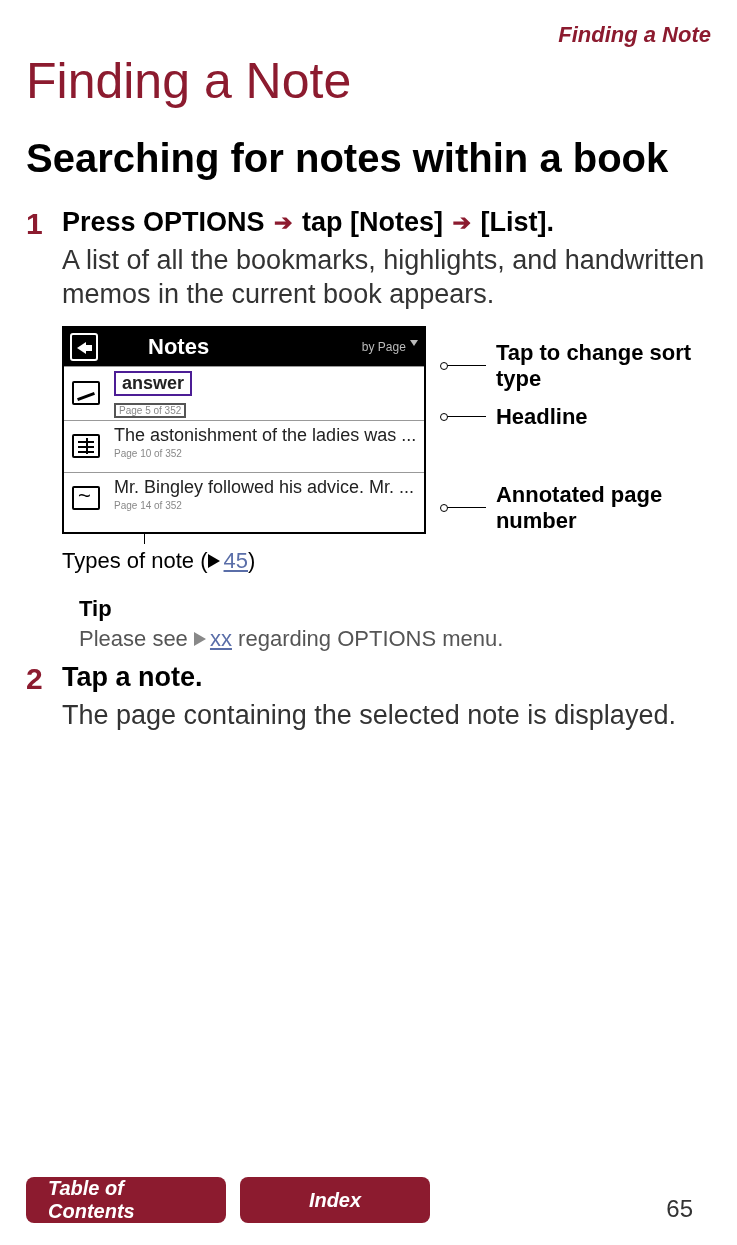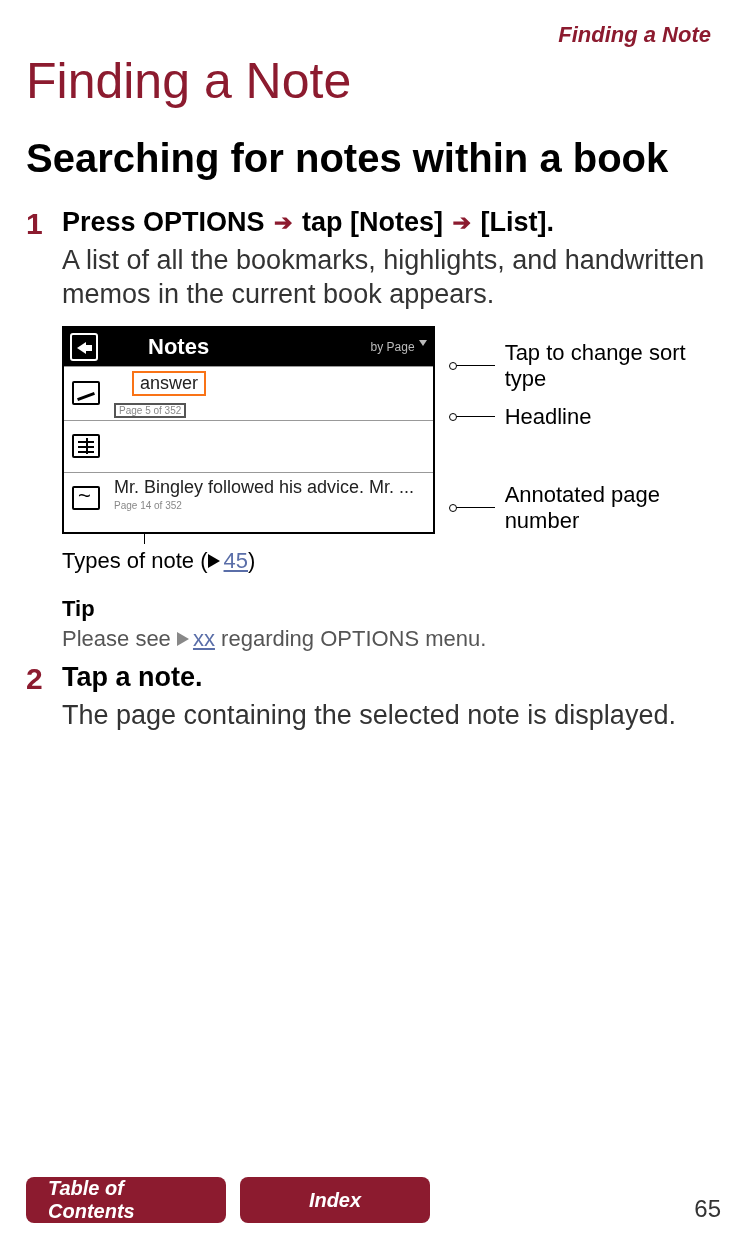--- a/index.html
+++ b/index.html
@@ -27,43 +27,43 @@
   .note-row { display: flex; border-top: 1px solid #999; min-height: 52px; }
   .note-row:first-of-type { border-top: none; }
   .type-col { width: 44px; flex: 0 0 44px; display:flex; align-items:center; justify-content:center; position:relative;}
   .mini-icon { width: 28px; height: 24px; border: 2px solid #000; border-radius: 2px; position: relative; background:#fff;}
   .mini-icon.pen::after { content:""; position:absolute; width: 18px; height: 3px; background:#000; transform: rotate(-20deg); left:3px; top:12px;}
   .mini-icon.book::before { content:""; position:absolute; left:12px; top:2px; bottom:2px; width:2px; background:#000;}
   .mini-icon.book::after { content:""; position:absolute; left:4px; right:4px; top:5px; height:2px; background:#000; box-shadow: 0 5px 0 #000, 0 10px 0 #000;}
   .mini-icon.scribble::after { content:"~"; position:absolute; font-size:22px; left:4px; top:-5px; color:#000;}
   .text-col { flex:1; padding: 4px 6px 2px 6px; }
   .note-title { font-size: 18px; color:#222; white-space: nowrap; overflow:hidden; text-overflow: ellipsis;}
-  .note-title.boxed { display:inline-block; border:2px solid #f97316; padding:0 6px; font-weight:400;margin-left:18px;}
+  .note-title.boxed { display:inline-block; border:2px solid #4c1d95; padding:0 6px; font-weight:700;}
   .note-page { font-size: 10px; color:#888; margin-top:2px;}
   .box-small { display:inline-block; border:2px solid #555; padding:0 3px; font-size:10px;}
   
   .labels { margin-left: 18px; font-size: 22px; color: #000; }
-  .label { display:flex; align-items:center; margin-bottom: 0; height: auto;}
+  .label { display:flex; align-items:center; margin-bottom: 0; height: auto; font-weight: bold;}
   .leader { flex:0 0 42px; height:1px; background:#000; margin-right:10px; position:relative;}
   .leader::before { content:""; position:absolute; left:-4px; top:-3px; width:6px; height:6px; border:1px solid #000; border-radius:50%; background:#fff;}
   .label:nth-child(1){ margin-top: 14px; }
   .label:nth-child(2){ margin-top: 12px; }
   .label:nth-child(3){ margin-top: 52px; }
   .below-caption { margin: 3px 0 0 0; font-size: 22px; display:flex; align-items:center;}
   .vline { width:1px; height:18px; background:#000; margin: -8px 0 4px 82px;}
   .page-ref { display:inline-flex; align-items:center; gap:4px; }
   .ref-triangle { display:inline-block; width:0; height:0; border-left:12px solid #000; border-top:7px solid transparent; border-bottom:7px solid transparent;}
   .ref-triangle.outline { border-left-color:#888;}
   .link { color:#5a6ea8; text-decoration: underline; }
   
-  .tip-block { margin: 22px 0 10px 36px; }
+  .tip-block { margin: 22px 0 10px 53px; }
   .tip-head { font-weight: 700; font-size: 22px; margin-bottom: 4px;}
   .tip-body { font-size: 22px; color:#555;}
   
-  .footer { position:absolute; left:26px; right:16px; bottom: 22px; display:flex; align-items:flex-end;}
+  .footer { position:absolute; left:26px; right:44px; bottom: 22px; display:flex; align-items:flex-end;}
   .btn { background:#8c1b2f; color:#fff; font-weight:700; font-style:italic; height:46px; border-radius:8px; display:flex; align-items:center; justify-content:center; margin-right:14px; font-size:20px; padding: 0 22px; cursor:pointer;}
   .btn:first-child{ width: 200px;}
   .btn:nth-child(2){ width: 190px;}
   .page-num { margin-left:auto; font-size:24px; color:#333;}
 </style>
 </head>
 <body>
 <div class="page">
 
 <div class="running-head">Finding a Note</div>
@@ -101,20 +101,24 @@
             </div>
         <div class="text-col">
           <span class="note-title boxed">answer</span>
           <div><span class="note-page box-small">Page 5 of 352</span></div>
         </div>
       </div>
       <div class="note-row">
         <div class="type-col">
               <span class="mini-icon book"></span>
             </div>
+        <div class="text-col">
+          <div class="note-title">The astonishment of the ladies was ...</div>
+          <div class="note-page">Page 10 of 352</div>
+        </div>
       </div>
       <div class="note-row">
         <div class="type-col">
               <span class="mini-icon scribble"></span>
             </div>
         <div class="text-col">
           <div class="note-title">Mr. Bingley followed his advice. Mr. ...</div>
           <div class="note-page">Page 14 of 352</div>
         </div>
       </div>

